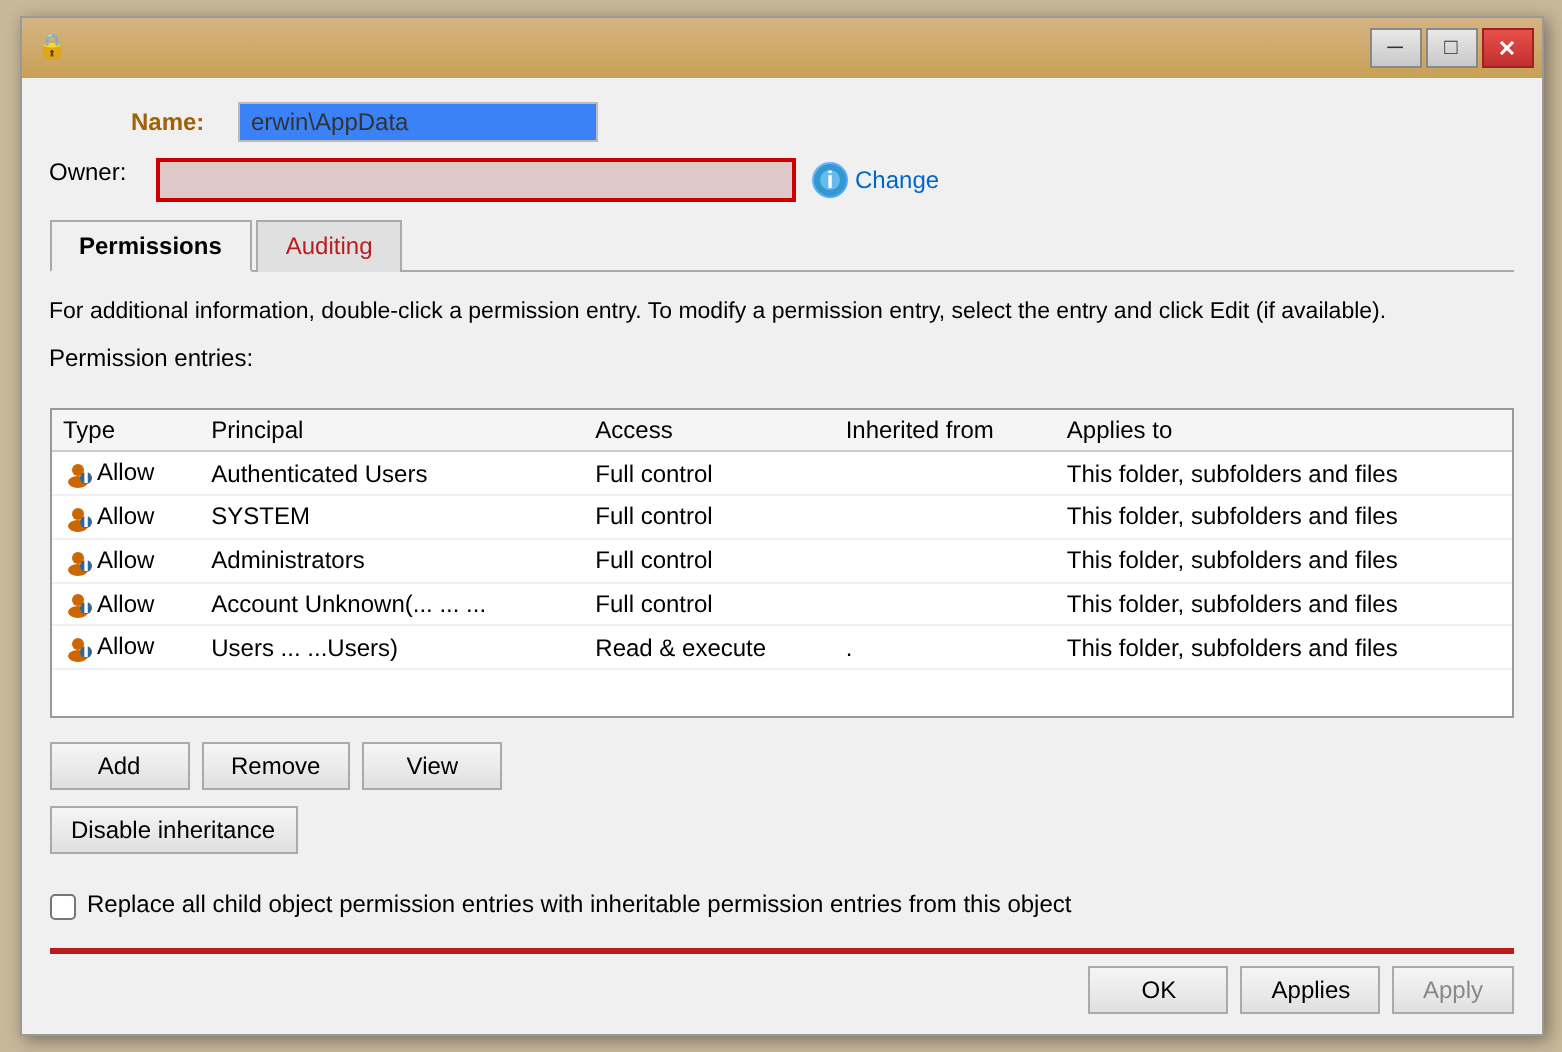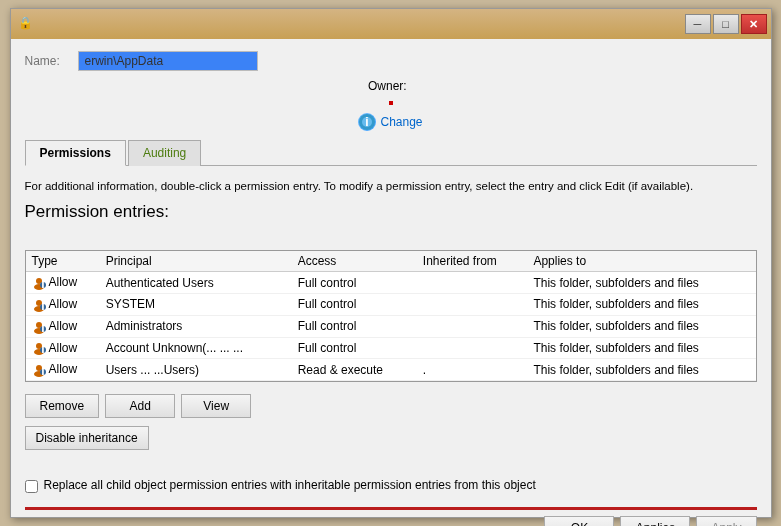--- a/index.html
+++ b/index.html
@@ -86,38 +86,37 @@
       gap: 8px;
     }
 
     .name-row {
       display: flex;
       align-items: center;
       gap: 8px;
     }
 
     .name-label {
-      font-weight: normal;
-      color: #737373;
+      font-weight: bold;
+      color: #a16207;
       min-width: 45px;
+      margin-left: 41px;
     }
 
     .name-value {
       color: #333;
       background: #3b82f6;
       padding: 2px 6px;
       border: 1px solid #bbb;
       min-width: 180px;
     }
 
     .owner-row {
       display: flex;
-      align-items: center;
       gap: 8px;
-      flex-direction: column;
     }
 
     .owner-label {
       font-weight: normal;
       color: #000;
       min-width: 45px;
     }
 
     .owner-field {
       flex: 1;
@@ -155,43 +154,43 @@
       margin-bottom: 4px;
     }
 
     .tab {
       padding: 5px 14px;
       border: 1px solid #aaa;
       border-bottom: none;
       background: #e0e0e0;
       cursor: pointer;
       margin-right: 2px;
-      color: #4d7c0f;
+      color: #b91c1c;
       position: relative;
       bottom: -1px;
     }
 
     .tab.active {
       background: #f0f0f0;
       border-bottom: 1px solid #f0f0f0;
       color: #000;
       font-weight: bold;
       z-index: 1;
     }
 
     .info-text {
       font-size: 11.5px;
       color: #000;
       line-height: 1.4;
     }
 
     .perm-entries-label {
-      font-size: 17px;
-      color: #000;
-      margin-bottom: 20px;
+      font-size: 12px;
+      color: #000;
+      margin-bottom: 10px;
     }
 
     .perm-table-container {
       border: 1px solid #999;
       background: #fff;
       flex: 1;
       overflow: hidden;
       min-height: 0;
     }
 
@@ -247,21 +246,21 @@
       background: linear-gradient(to bottom, #f5f5f5, #e0e0e0);
       cursor: pointer;
       color: #000;
       font-size: 12px;
     }
 
     .checkbox-row {
       display: flex;
       align-items: flex-start;
       gap: 6px;
-      margin-top: 20px;
+      margin-top: 10px;
     }
 
     .checkbox-row input[type=checkbox] {
       margin-top: 2px;
       flex-shrink: 0;
     }
 
     .checkbox-label {
       font-size: 12px;
       color: #000;
@@ -406,22 +405,22 @@
               <td>Users ... ...Users)</td>
               <td>Read &amp; execute</td>
               <td>.</td>
               <td>This folder, subfolders and files</td>
             </tr>
           </tbody>
       </table>
     </div>
 
     <div class="bottom-buttons-row">
+      <button class="btn">Add</button>
       <button class="btn">Remove</button>
-      <button class="btn">Add</button>
       <button class="btn">View</button>
     </div>
 
     <div>
       <button class="disable-inheritance-btn">Disable inheritance</button>
     </div>
 
     <div class="checkbox-row">
       <input type="checkbox" style="">
       <span class="checkbox-label">Replace all child object permission entries with inheritable permission entries from this object</span>

